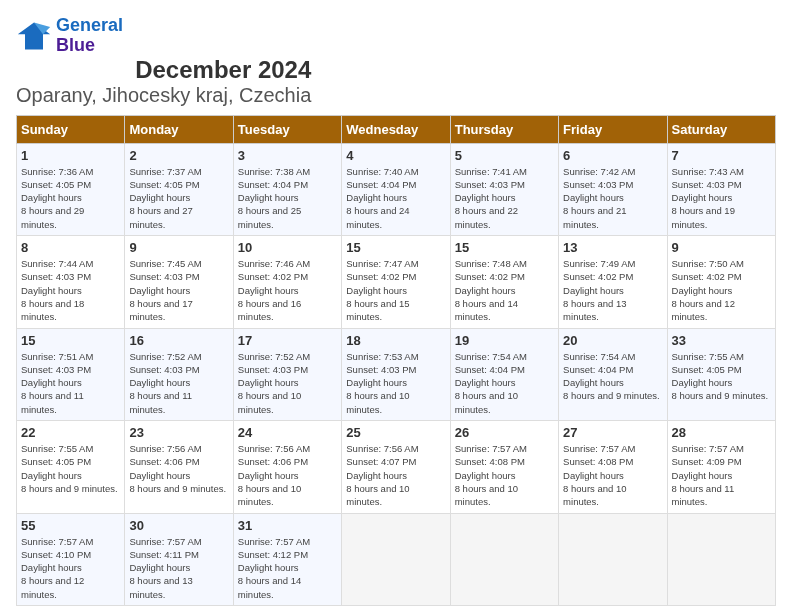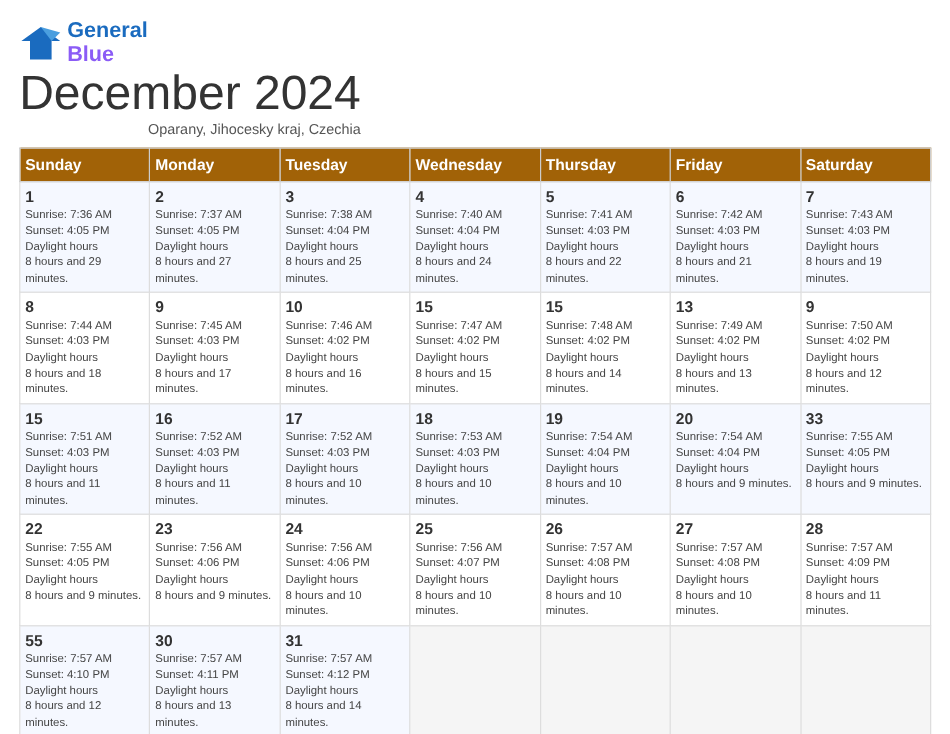--- a/index.html
+++ b/index.html
@@ -32,26 +32,26 @@
       color: #1a6bbf;
     }
     .logo-bird {
       width: 36px;
       height: 36px;
     }
     .title-block {
       text-align: right;
     }
     .month-title {
-      font-size: 40px;
-      font-weight: normal;
+      font-size: 24px;
+      font-weight: bold;
       color: #333;
     }
     .subtitle {
-      font-size: 12px;
+      font-size: 20px;
       color: #555;
     }
     table {
       width: 100%;
       border-collapse: collapse;
       table-layout: fixed;
     }
     thead tr th {
       background-color: #a16207;
       color: #fff;
@@ -95,21 +95,21 @@
 <body>
 
 <div class="header">
   <div class="logo">
     <svg class="logo-bird" viewBox="0 0 40 40">
       <polygon points="20,5 38,18 30,18 30,35 10,35 10,18 2,18" fill="#1a6bbf"></polygon>
       <polygon points="20,5 38,10 30,18" fill="#4a9edf"></polygon>
     </svg>
     <div class="logo-text">
       <div><span>General</span></div>
-      <div><span style="color:#8b5cf6;">Blue</span></div>
+      <div><span style="color:#4c1d95;">Blue</span></div>
     </div>
   </div>
   <div class="title-block">
     <div class="month-title">December 2024</div>
     <div class="subtitle">Oparany, Jihocesky kraj, Czechia</div>
   </div>
 </div>
 
 <table>
   <thead>

